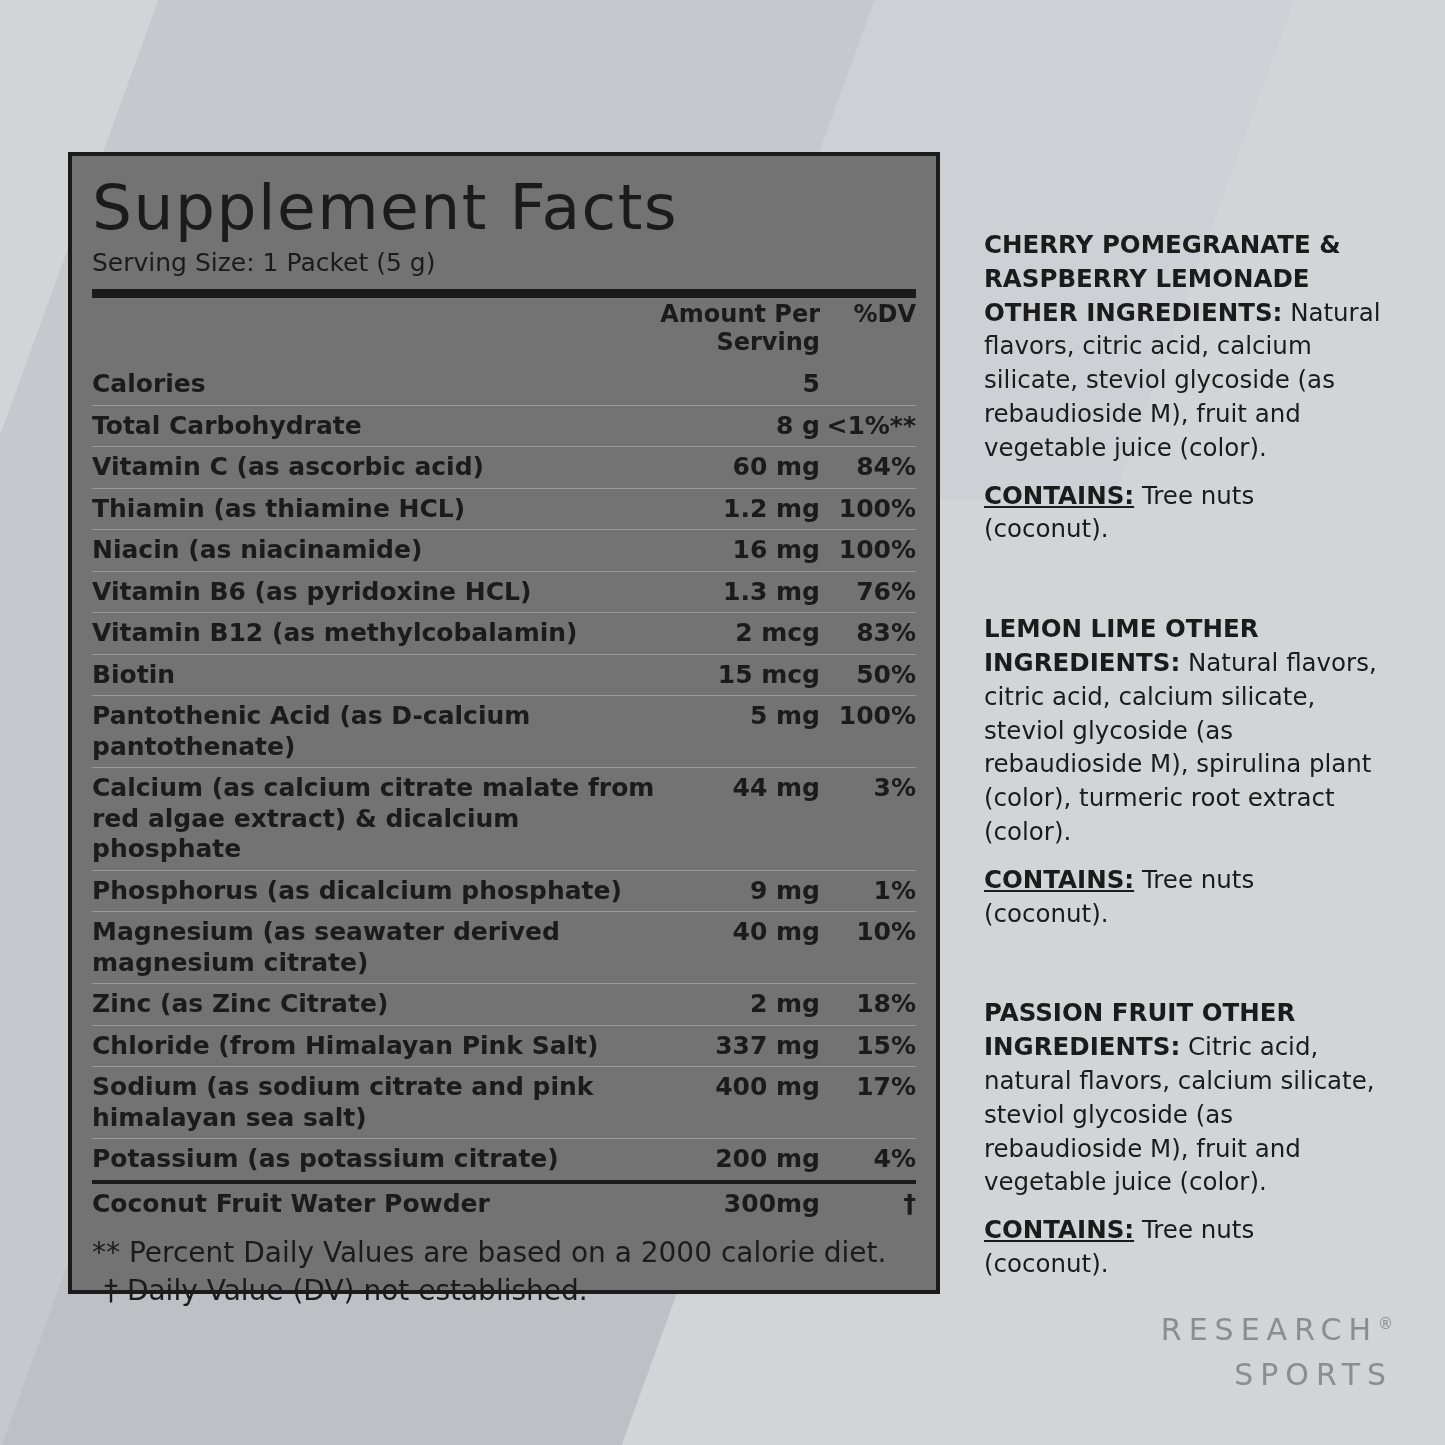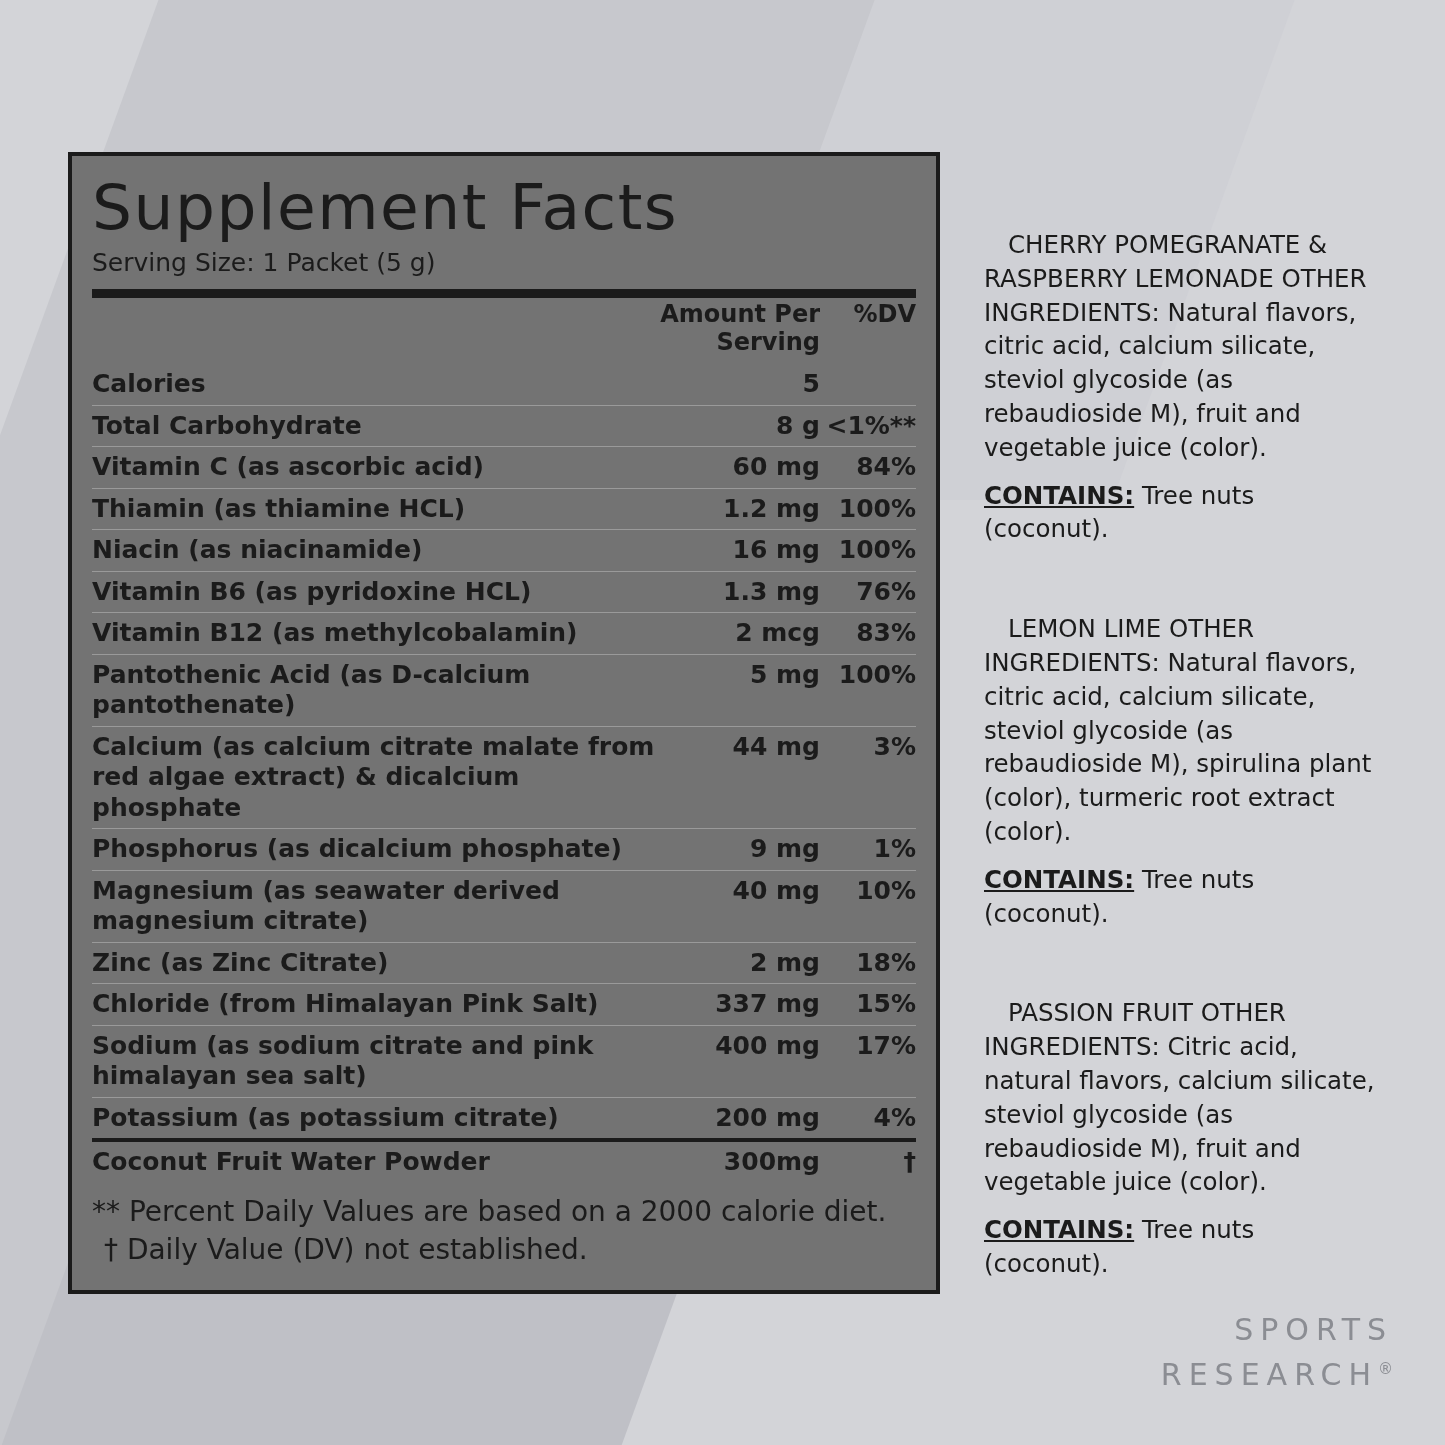--- a/index.html
+++ b/index.html
@@ -121,21 +121,21 @@
     left: 984px;
     top: 228px;
     width: 400px;
   }
   .ing-block { margin-bottom: 66px; }
   .ing-text {
     font-size: 24.5px;
     line-height: 1.38;
     color: #1b1b1b;
   }
-  .ing-text b { font-weight: normal; margin-left: 24px; }
+  .ing-text b { font-weight: bold; }
   .contains {
     font-size: 24.5px;
     line-height: 1.38;
     color: #1b1b1b;
     margin-top: 14px;
   }
   .contains b { font-weight: bold; text-decoration: underline; }
 
   
   #brand {
@@ -200,20 +200,25 @@
         </tr>
         <tr class="rowline">
           <td class="nutrient">Vitamin B6 (as pyridoxine HCL)</td>
           <td class="amount">1.3 mg</td>
           <td class="dv">76%</td>
         </tr>
         <tr class="rowline">
           <td class="nutrient">Vitamin B12 (as methylcobalamin)</td>
           <td class="amount">2 mcg</td>
           <td class="dv">83%</td>
+        </tr>
+        <tr class="rowline">
+          <td class="nutrient">Biotin</td>
+          <td class="amount">15 mcg</td>
+          <td class="dv">50%</td>
         </tr>
         <tr class="rowline">
           <td class="nutrient">Pantothenic Acid (as D-calcium pantothenate)</td>
           <td class="amount">5 mg</td>
           <td class="dv">100%</td>
         </tr>
         <tr class="rowline">
           <td class="nutrient">Calcium (as calcium citrate malate from red algae extract) &amp; dicalcium phosphate</td>
           <td class="amount">44 mg</td>
           <td class="dv">3%</td>
@@ -271,15 +276,15 @@
       <div class="ing-text"><b>LEMON LIME OTHER INGREDIENTS:</b><span> Natural flavors, citric acid, calcium silicate, steviol glycoside (as rebaudioside M), spirulina plant (color), turmeric root extract (color).</span></div>
       <div class="contains"><b>CONTAINS:</b><span> Tree nuts (coconut).</span></div>
     </div>
     <div class="ing-block">
       <div class="ing-text"><b>PASSION FRUIT OTHER INGREDIENTS:</b><span> Citric acid, natural flavors, calcium silicate, steviol glycoside (as rebaudioside M), fruit and vegetable juice (color).</span></div>
       <div class="contains"><b>CONTAINS:</b><span> Tree nuts (coconut).</span></div>
     </div>
   </div>
 
 <div id="brand">
+  <div><span>RESEARCH</span><span class="reg">®</span></div>
   <div>SPORTS</div>
-  <div><span>RESEARCH</span><span class="reg">®</span></div>
 </div>
 
 </body></html>

